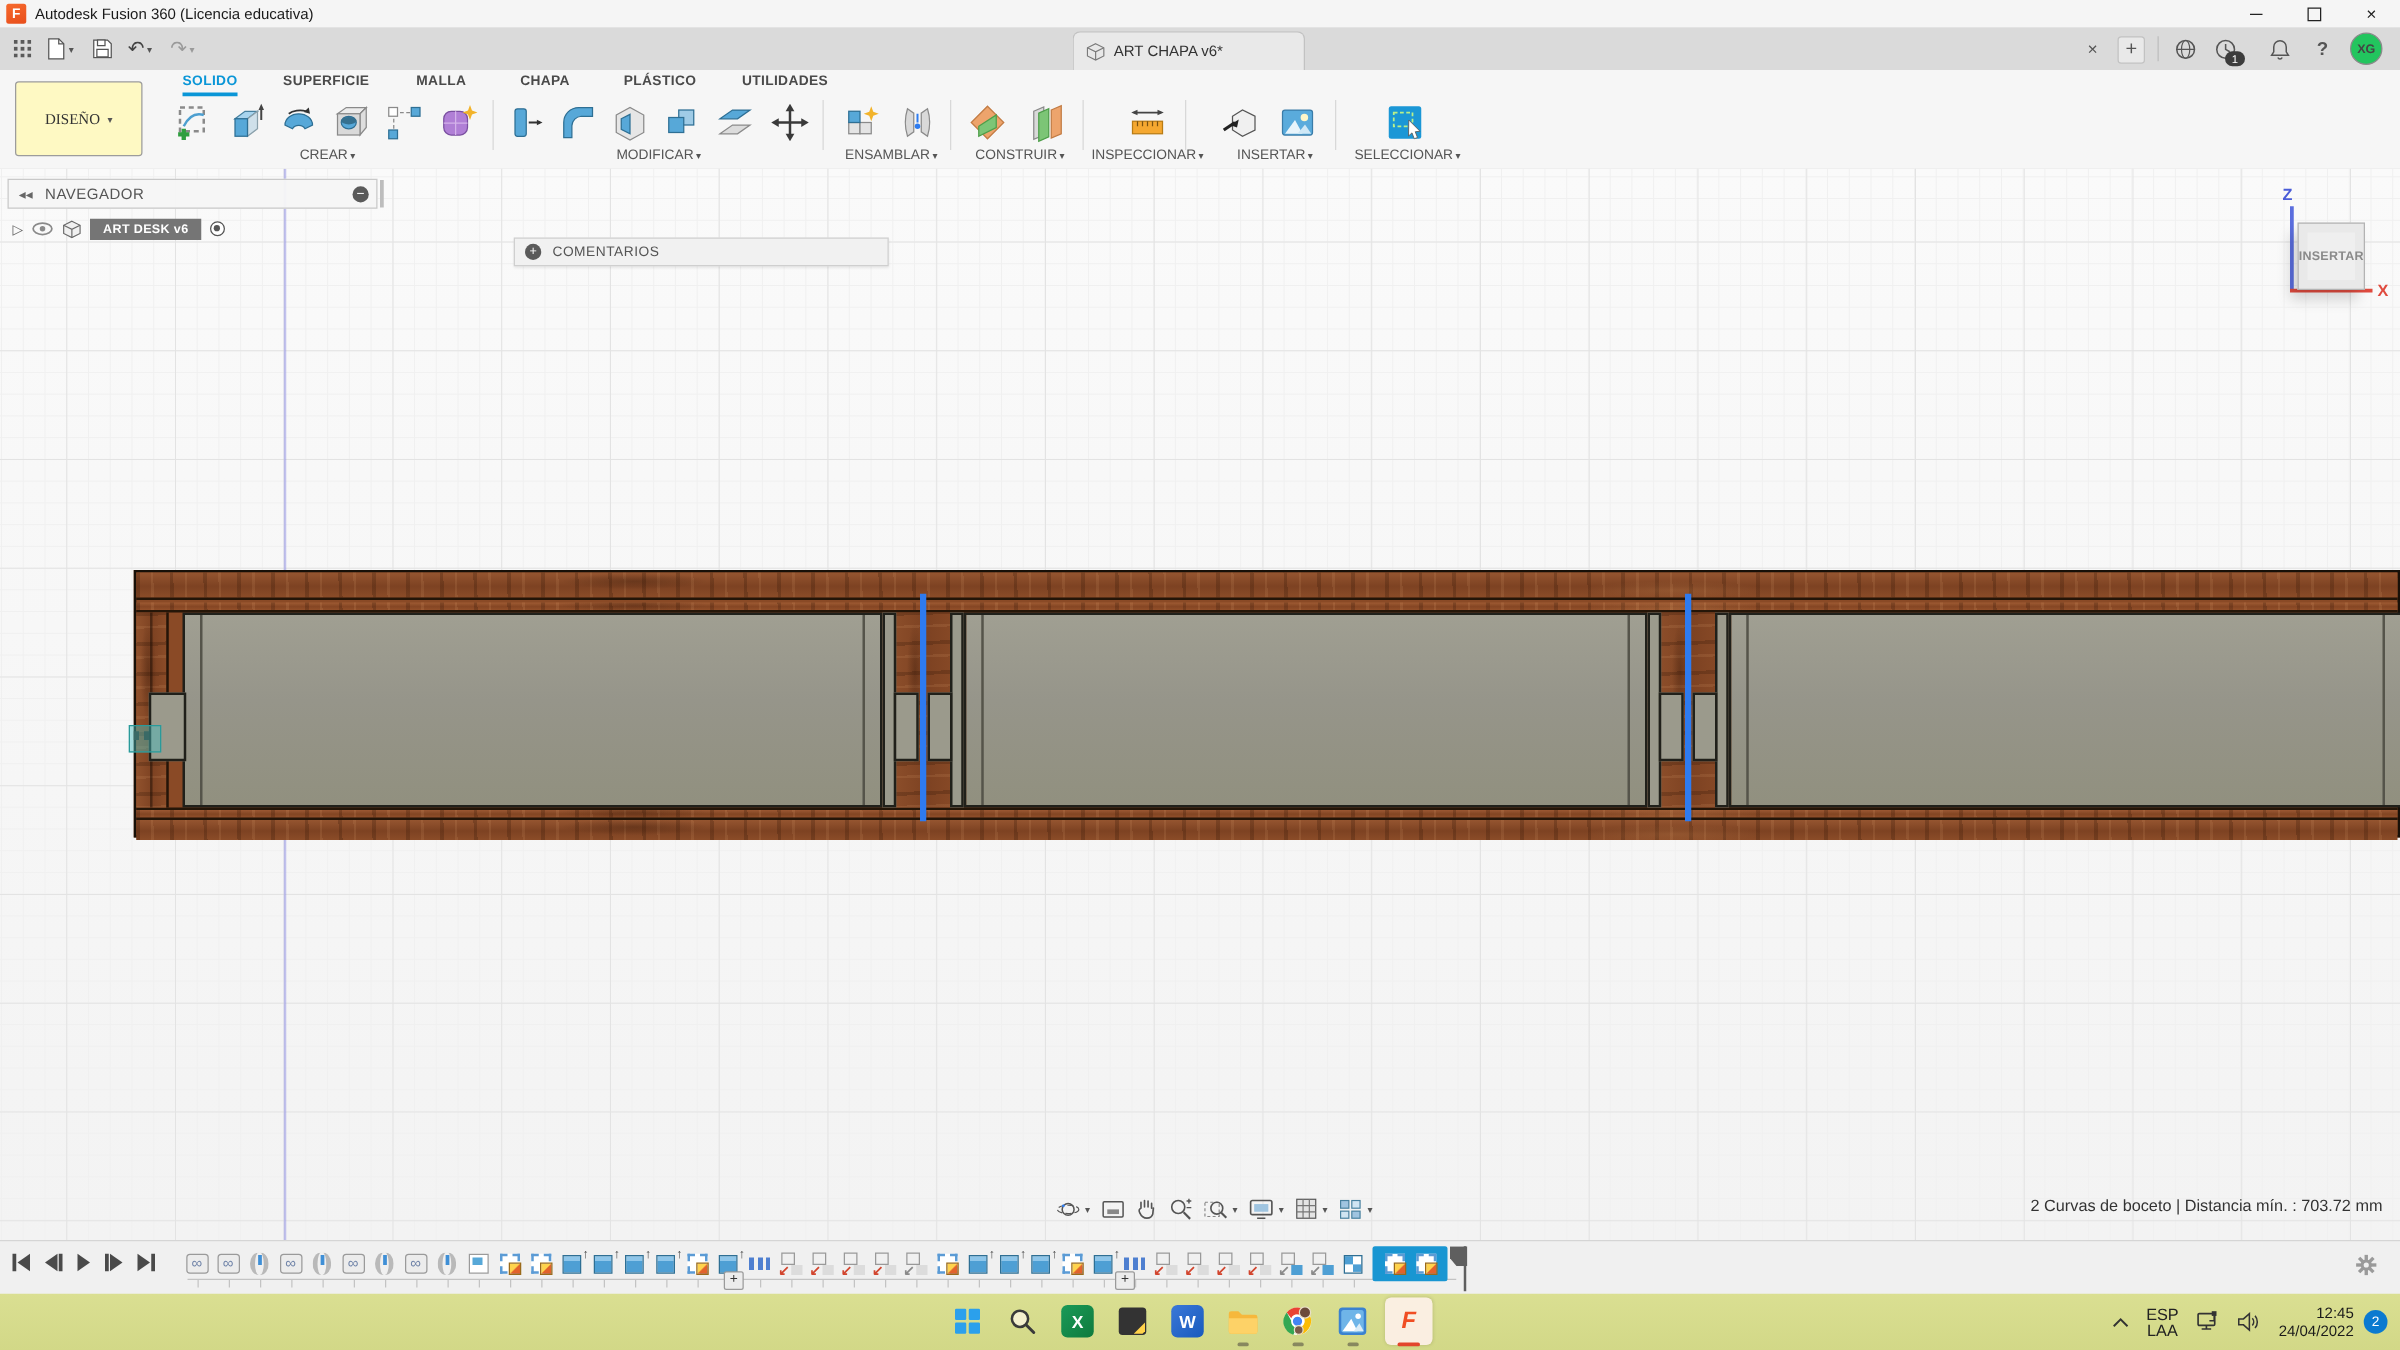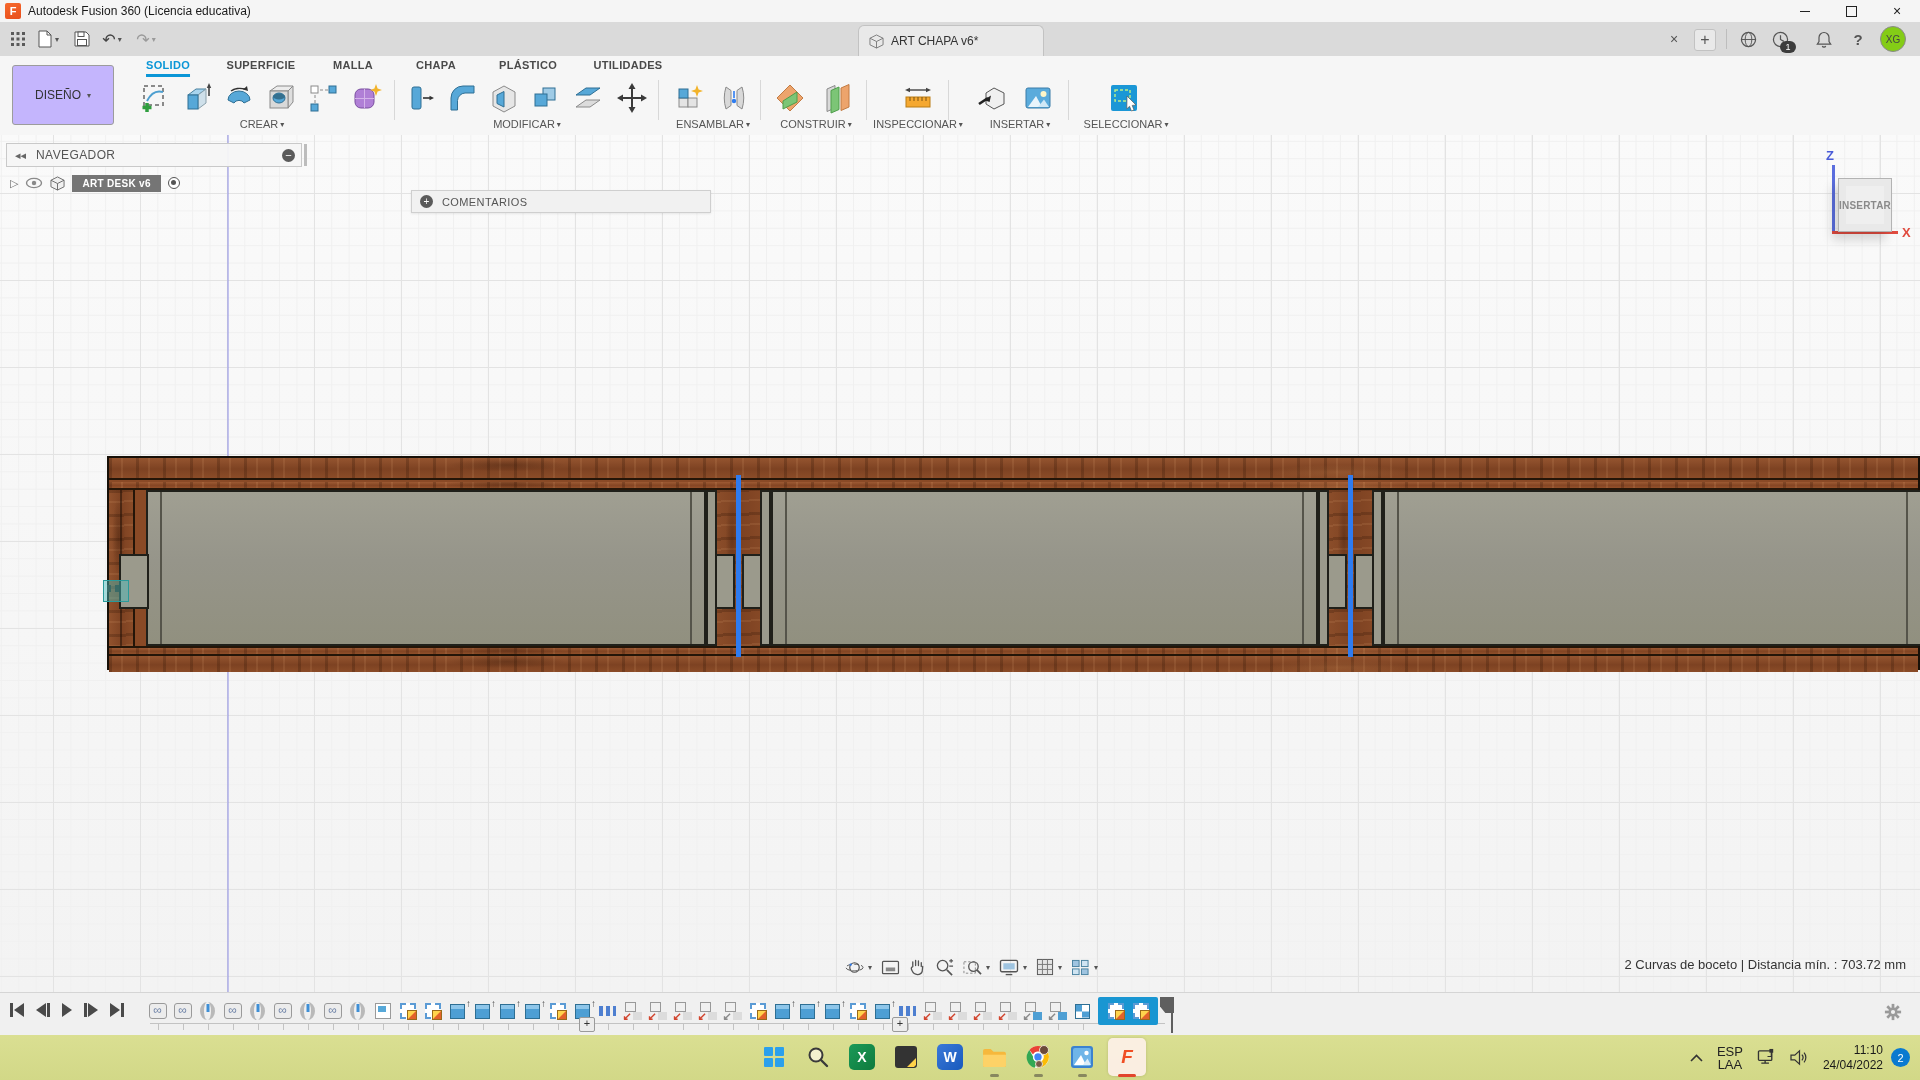--- a/index.html
+++ b/index.html
@@ -15,28 +15,28 @@
   .wbtn .box{width:9px;height:9px;border:1px solid #222;}
   .wbtn.close{font-size:14px;line-height:1;}
 
   
   #tabrow{position:absolute;left:0;top:22px;width:1920px;height:34px;background:#dadada;border-bottom:1px solid #c6c6c6;}
   .qat{position:absolute;top:5px;width:24px;height:24px;display:flex;align-items:center;justify-content:center;}
   .crt{font-size:8px;color:#555;margin-left:2px;}
   #doc-tab{position:absolute;left:858px;top:3px;width:186px;height:31px;background:#e9e9e9;border:1px solid #c2c2c2;border-bottom:none;border-radius:6px 6px 0 0;display:flex;align-items:center;gap:7px;padding:0 10px;box-sizing:border-box;}
   #doc-tab .lbl{font-size:12px;color:#333;white-space:nowrap;}
   .tr-ic{position:absolute;top:5px;width:24px;height:24px;display:flex;align-items:center;justify-content:center;color:#555;}
-  #avatar{position:absolute;left:1880px;top:4px;width:26px;height:26px;border:1.5px solid #8a8a8a;border-radius:50%;background:#84cc16;font-size:10px;font-weight:normal;color:#444;display:flex;align-items:center;justify-content:center;box-sizing:border-box;}
+  #avatar{position:absolute;left:1880px;top:4px;width:26px;height:26px;border:1.5px solid #8a8a8a;border-radius:50%;background:#22c55e;font-size:10px;font-weight:bold;color:#444;display:flex;align-items:center;justify-content:center;box-sizing:border-box;}
   #jobs-badge{position:absolute;right:-4px;bottom:-2px;min-width:12px;height:12px;border-radius:7px;background:#3c3c3c;color:#fff;font-size:9px;line-height:12px;text-align:center;padding:0 2px;}
 
   
   #ribbon{position:absolute;left:0;top:56px;width:1920px;height:79px;background:#f6f6f6;border-bottom:1px solid #c9c9c9;}
   .rtab{position:absolute;top:3px;transform:translateX(-50%);font-size:11px;font-weight:bold;color:#4a4a4a;letter-spacing:.3px;padding-bottom:3px;}
   .rtab.active{color:#0a96d7;border-bottom:3px solid #0a96d7;}
-  #design-btn{position:absolute;left:12px;top:9px;width:100px;height:58px;background:#c4b5fd;border:1px solid #9c9c9c;border-radius:3px;display:flex;align-items:center;justify-content:center;font-size:12px;color:#333;gap:4px;}
+  #design-btn{position:absolute;left:12px;top:9px;width:100px;height:58px;background:#fef9c3;border:1px solid #9c9c9c;border-radius:3px;display:flex;align-items:center;justify-content:center;font-size:12px;color:#333;gap:4px;font-family:Liberation Serif, serif;}
   .ricon{position:absolute;top:24px;width:36px;height:36px;display:flex;align-items:center;justify-content:center;border-radius:2px;}
   .rlabel{position:absolute;top:62px;transform:translateX(-50%);font-size:11px;color:#555;white-space:nowrap;display:flex;align-items:center;}
   .vsep{position:absolute;top:24px;height:40px;width:1px;background:#d8d8d8;}
 
   
   #canvas{position:absolute;left:0;top:135px;width:1920px;height:857px;overflow:hidden;
     background-image:
       linear-gradient(90deg,#e3e3e3 1px,transparent 1px),
       linear-gradient(0deg,#e3e3e3 1px,transparent 1px),
       linear-gradient(90deg,#f0f0f0 1px,transparent 1px),
@@ -837,18 +837,18 @@
           <path d="M15 5 v4 h-4" fill="none" stroke="#333" stroke-width="1.2"></path>
         </svg>
       </span>
     <span style="margin-left:12px">
       <svg width="19" height="17" viewBox="0 0 20 18">
           <polygon points="1,6.5 5,6.5 10,2 10,16 5,11.5 1,11.5" fill="none" stroke="#333" stroke-width="1.3"></polygon>
           <path d="M12.5 6 a4.5 4.5 0 0 1 0 6 M14.8 3.8 a8 8 0 0 1 0 10.4" fill="none" stroke="#333" stroke-width="1.3"></path>
         </svg>
       </span>
     <span id="clockblock" style="margin-left:14px">
-      <div>11:10</div>
+      <div>12:45</div>
       <div>24/04/2022</div>
     </span>
     <span id="notif-badge" style="margin-left:8px;margin-right:10px">2</span>
   </div>
 </div>
 
 </body></html>

